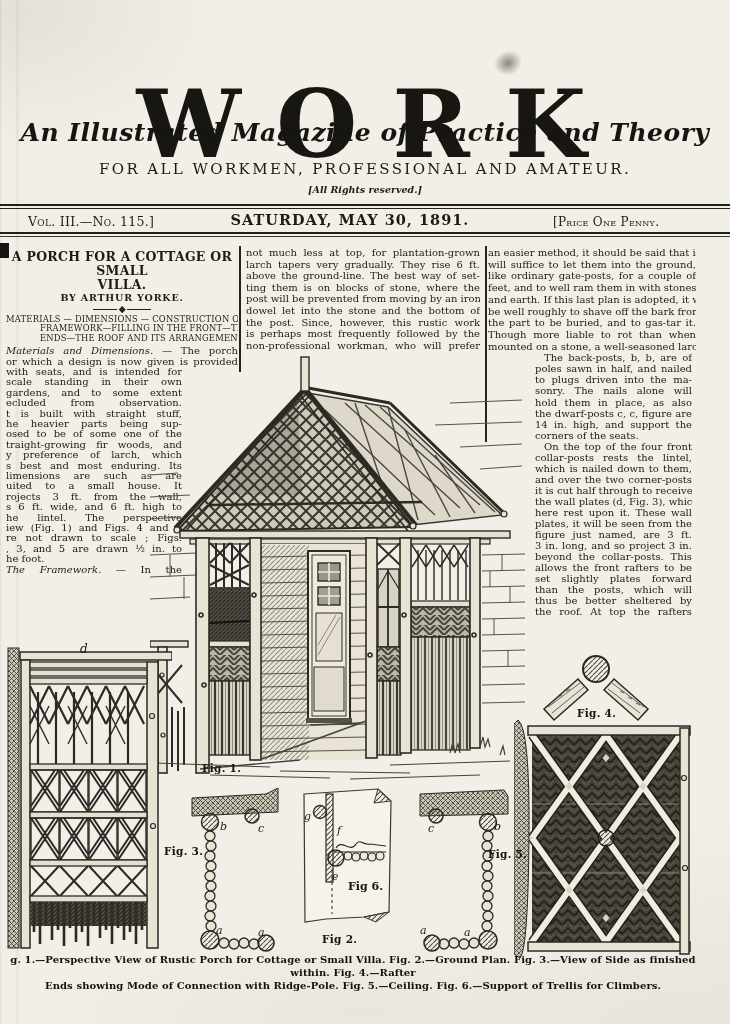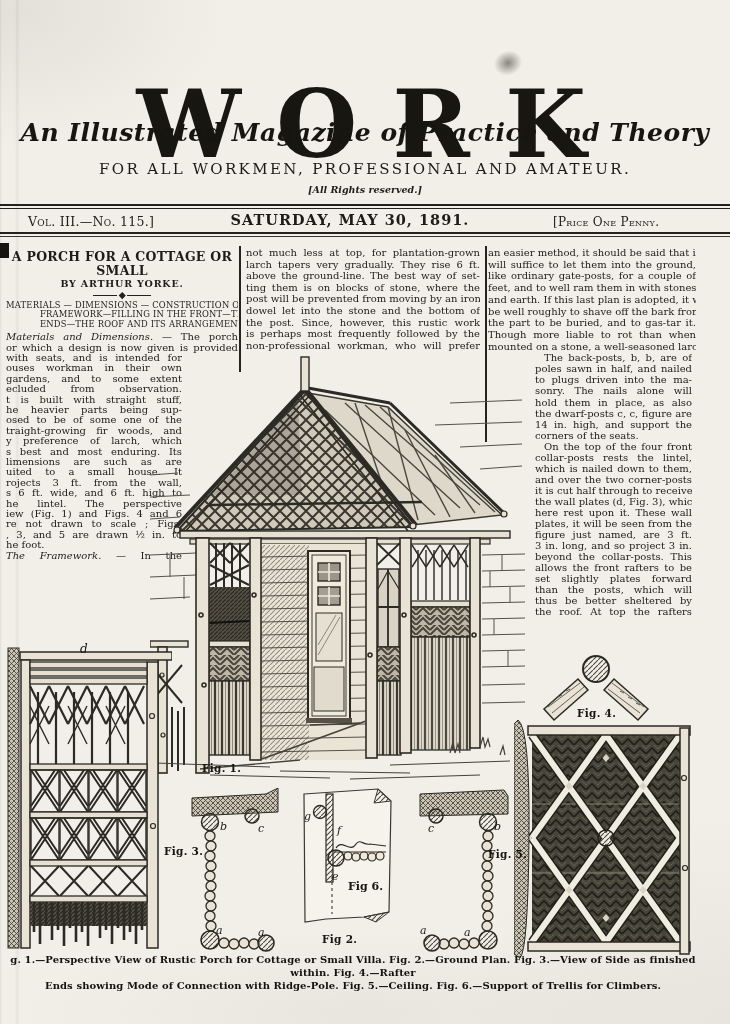--- a/index.html
+++ b/index.html
@@ -110,39 +110,40 @@
     <div class="abs iss-price">[Price One Penny.</div>
     <div class="abs rule-b"></div>
     <div class="abs edge-mark"></div>
   </header>
 
   <div class="abs vrule" style="left:239px;top:246px;height:126px;"></div>
   <div class="abs vrule" style="left:485px;top:246px;height:196px;"></div>
 
   <section class="abs col left-col">
     <div class="art-title">A PORCH FOR A COTTAGE OR SMALL</div>
+    <div class="art-title" style="margin-top:0;">VILLA.</div>
     <div class="byline">BY ARTHUR YORKE.</div>
     <div class="orn">
       <span class="bar"></span>
       <span class="dia"></span>
       <span class="bar"></span>
     </div>
     <div class="headnote">
         <div class="tl">MATERIALS — DIMENSIONS — CONSTRUCTION OF</div>
         <div class="tl">FRAMEWORK—FILLING IN THE FRONT—THE</div>
         <div class="tl">ENDS—THE ROOF AND ITS ARRANGEMENTS.</div>
       </div>
     <div>
       <div class="tl"><span class="lead-i">Materials and Dimensions.</span><span> — The porch</span></div>
       <div>
           <div class="tl">or which a design is now given is provided</div>
         </div>
       <div class="narrow-l para-end">
           <div class="tl">with seats, and is intended for</div>
-          <div class="tl">ouses workman in their own</div>
+          <div class="tl">scale standing in their own</div>
           <div class="tl">gardens, and to some extent</div>
           <div class="tl">ecluded from observation.</div>
           <div class="tl">t is built with straight stuff,</div>
           <div class="tl">he heavier parts being sup-</div>
           <div class="tl">osed to be of some one of the</div>
           <div class="tl">traight-growing fir woods, and</div>
           <div class="tl">y preference of larch, which</div>
           <div class="tl">s best and most enduring.  Its</div>
           <div class="tl">limensions are such as are</div>
           <div class="tl">uited to a small house.  It</div>

